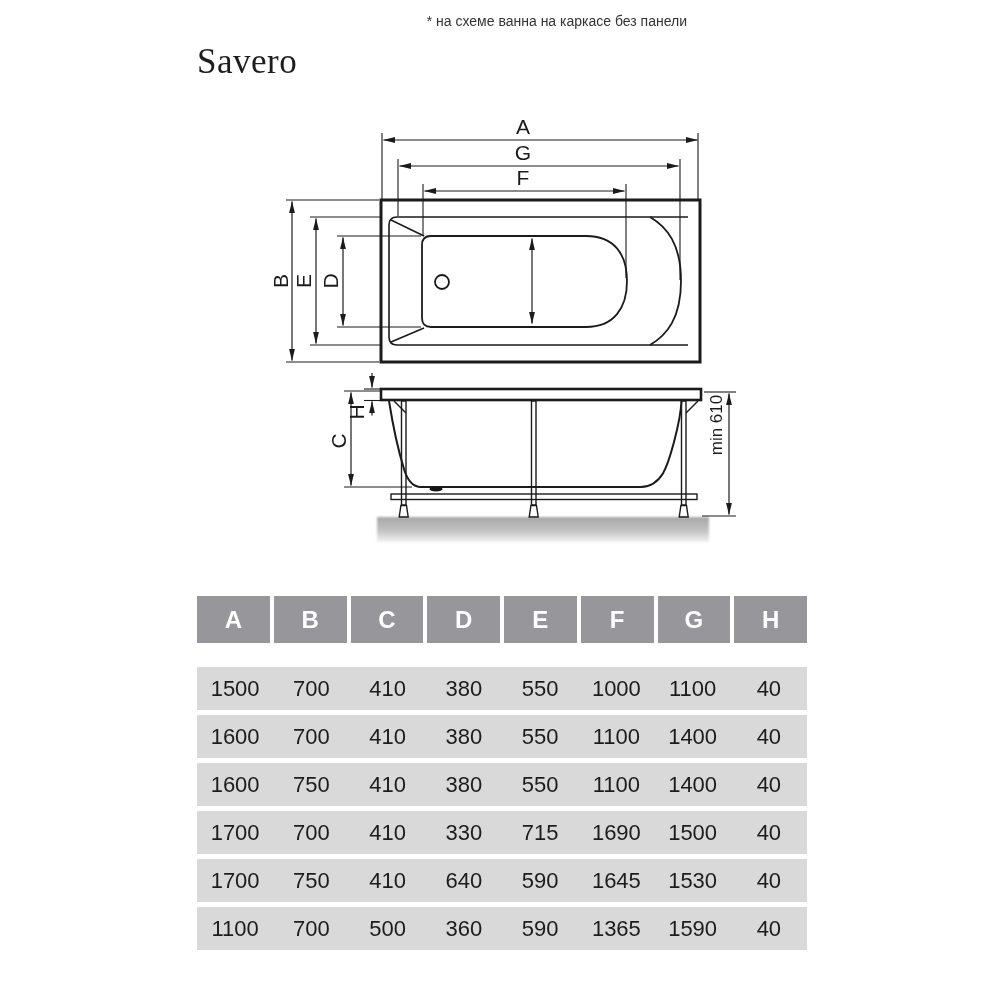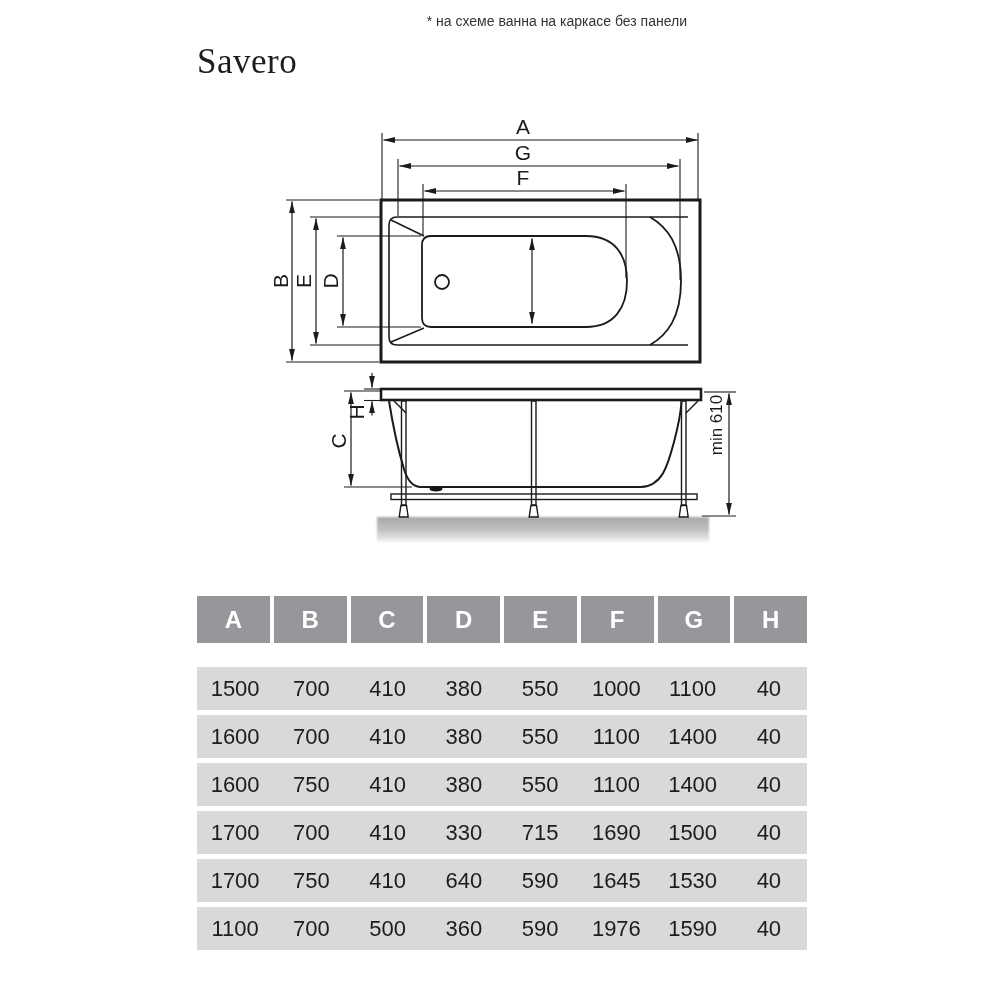--- a/index.html
+++ b/index.html
@@ -198,20 +198,20 @@
           <div class="tcell">1645</div>
           <div class="tcell">1530</div>
           <div class="tcell">40</div>
         </div>
         <div class="trow">
           <div class="tcell">1100</div>
           <div class="tcell">700</div>
           <div class="tcell">500</div>
           <div class="tcell">360</div>
           <div class="tcell">590</div>
-          <div class="tcell">1976</div>
+          <div class="tcell">1365</div>
           <div class="tcell">1590</div>
           <div class="tcell">40</div>
         </div>
       </div>
   </div>
 
 </div>
 
 </body></html>

